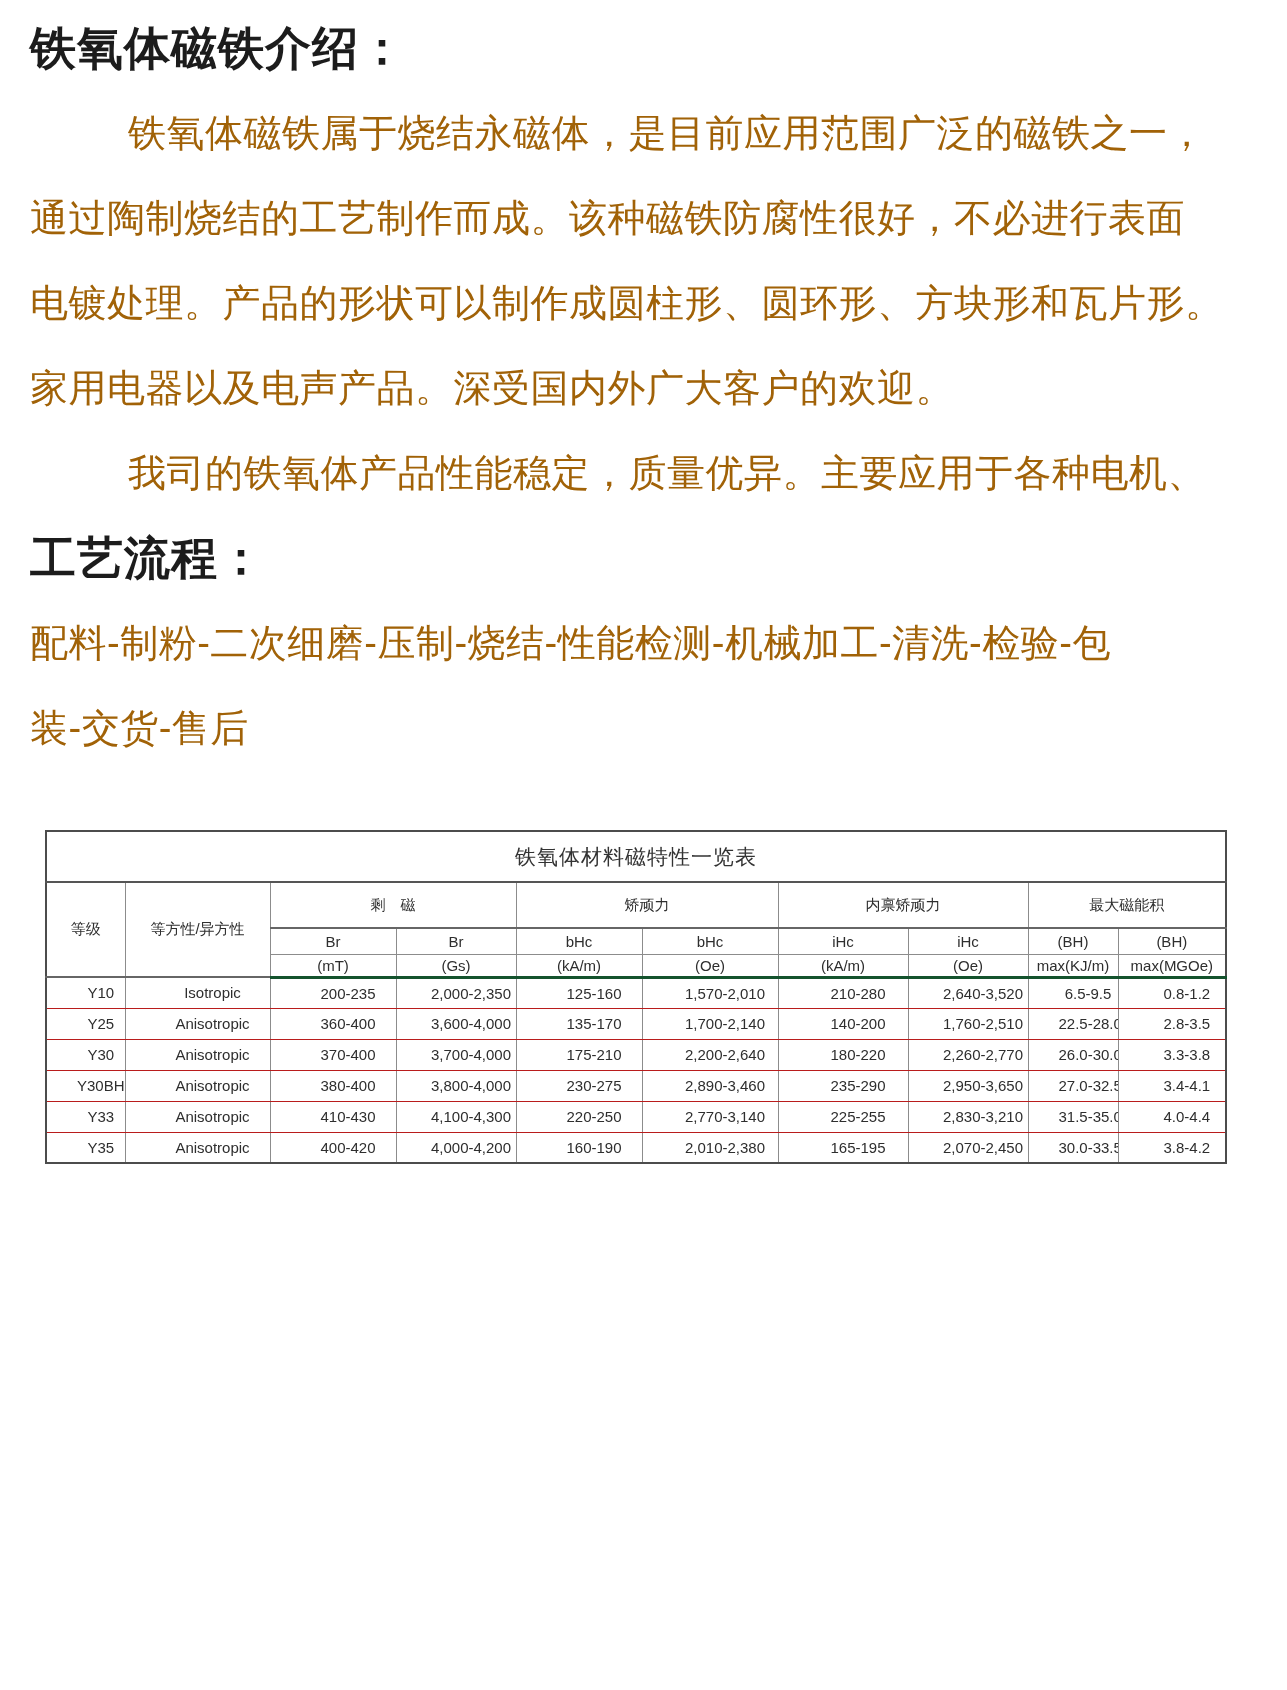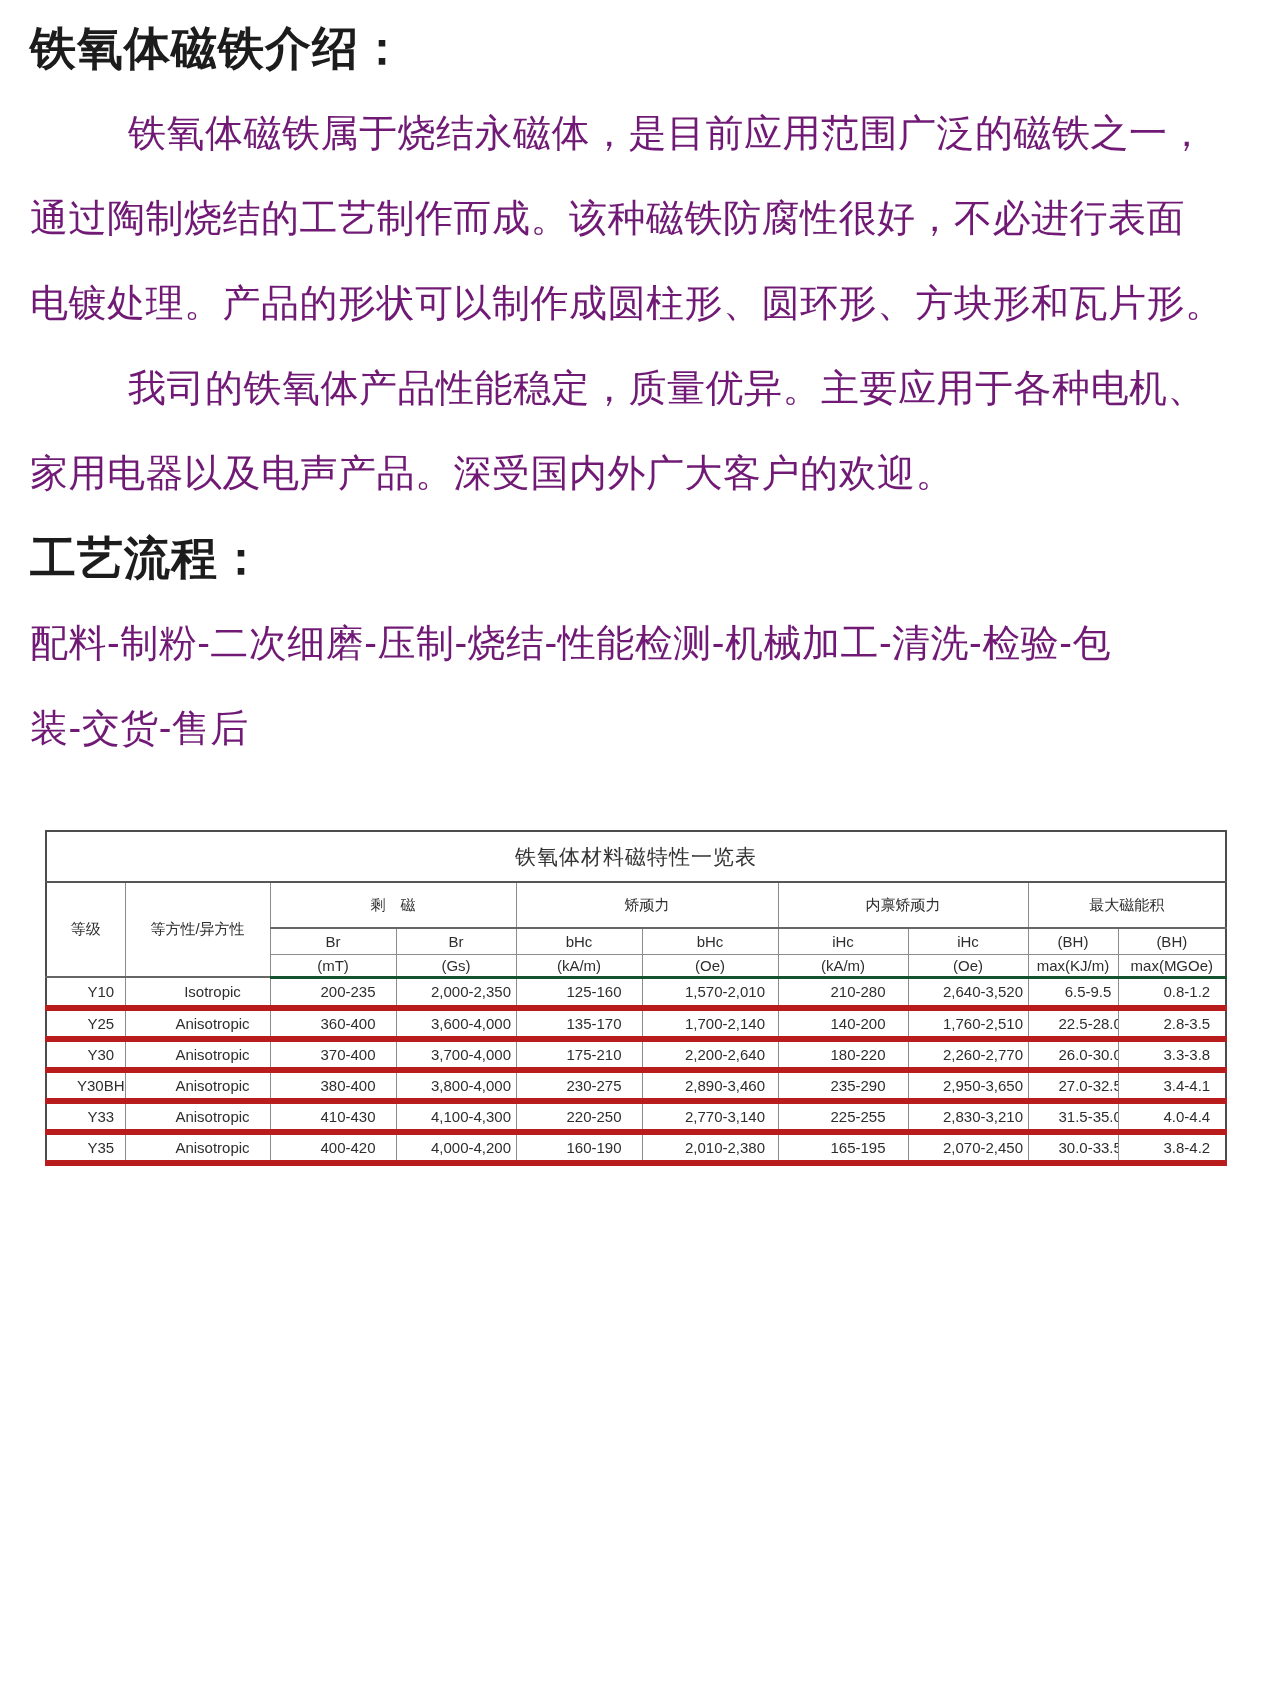--- a/index.html
+++ b/index.html
@@ -5,21 +5,21 @@
   * { margin:0; padding:0; box-sizing:border-box; }
   html, body { background:#ffffff; }
   body {
     width:1287px; height:1690px;
     font-family:"Liberation Sans","DejaVu Sans",sans-serif;
     position:relative; overflow:hidden;
   }
   .doc { padding:6px 30px 0 30px; }
   .tline {
     height:85px; line-height:85px;
-    font-size:38px; color:#701a75;
+    font-size:38px; color:#a16207;
     letter-spacing:0.5px; white-space:nowrap;
   }
   .heading { font-size:46px; font-weight:bold; color:#1c1c1c; letter-spacing:1px; }
   .indent { padding-left:98px; }
 
   table.props {
     border-collapse:collapse; table-layout:fixed;
     width:1180px; margin:59px 0 0 15px;
     border:2px solid #4c4c4c; background:#ffffff;
   }
@@ -30,38 +30,38 @@
     padding:0; white-space:nowrap; overflow:hidden;
   }
   tr.title-row td {
     height:51px; font-size:21px; color:#333333;
     border-bottom:2px solid #555555; letter-spacing:1px;border-radius:22px;
   }
   tr.group-row td { height:46px; border-bottom:2px solid #666666;margin-left:28px; }
   td.span-head { border-bottom:3px solid #4c4c4c; }
   tr.sym-row td { height:26px; }
   tr.unit-row td { height:23px; border-bottom:3px solid #14532d; }
-  tr.data-row td { height:31px; border-bottom:6px solid #b91c1c;padding-left:30px; }
+  tr.data-row td { height:31px; border-bottom:1px solid #b91c1c;padding-left:30px; }
 </style>
 </head>
 <body>
 
 <div class="doc">
 
   <div class="tline heading">铁氧体磁铁介绍：</div>
 
   <div>
     <div class="tline indent">铁氧体磁铁属于烧结永磁体，是目前应用范围广泛的磁铁之一，</div>
     <div class="tline">通过陶制烧结的工艺制作而成。该种磁铁防腐性很好，不必进行表面</div>
     <div class="tline">电镀处理。产品的形状可以制作成圆柱形、圆环形、方块形和瓦片形。</div>
   </div>
 
   <div>
+    <div class="tline">家用电器以及电声产品。深受国内外广大客户的欢迎。</div>
     <div class="tline indent">我司的铁氧体产品性能稳定，质量优异。主要应用于各种电机、</div>
-    <div class="tline">家用电器以及电声产品。深受国内外广大客户的欢迎。</div>
   </div>
 
   <div class="tline heading">工艺流程：</div>
 
   <div>
     <div class="tline">配料-制粉-二次细磨-压制-烧结-性能检测-机械加工-清洗-检验-包</div>
     <div class="tline">装-交货-售后</div>
   </div>
 
   <table class="props">

